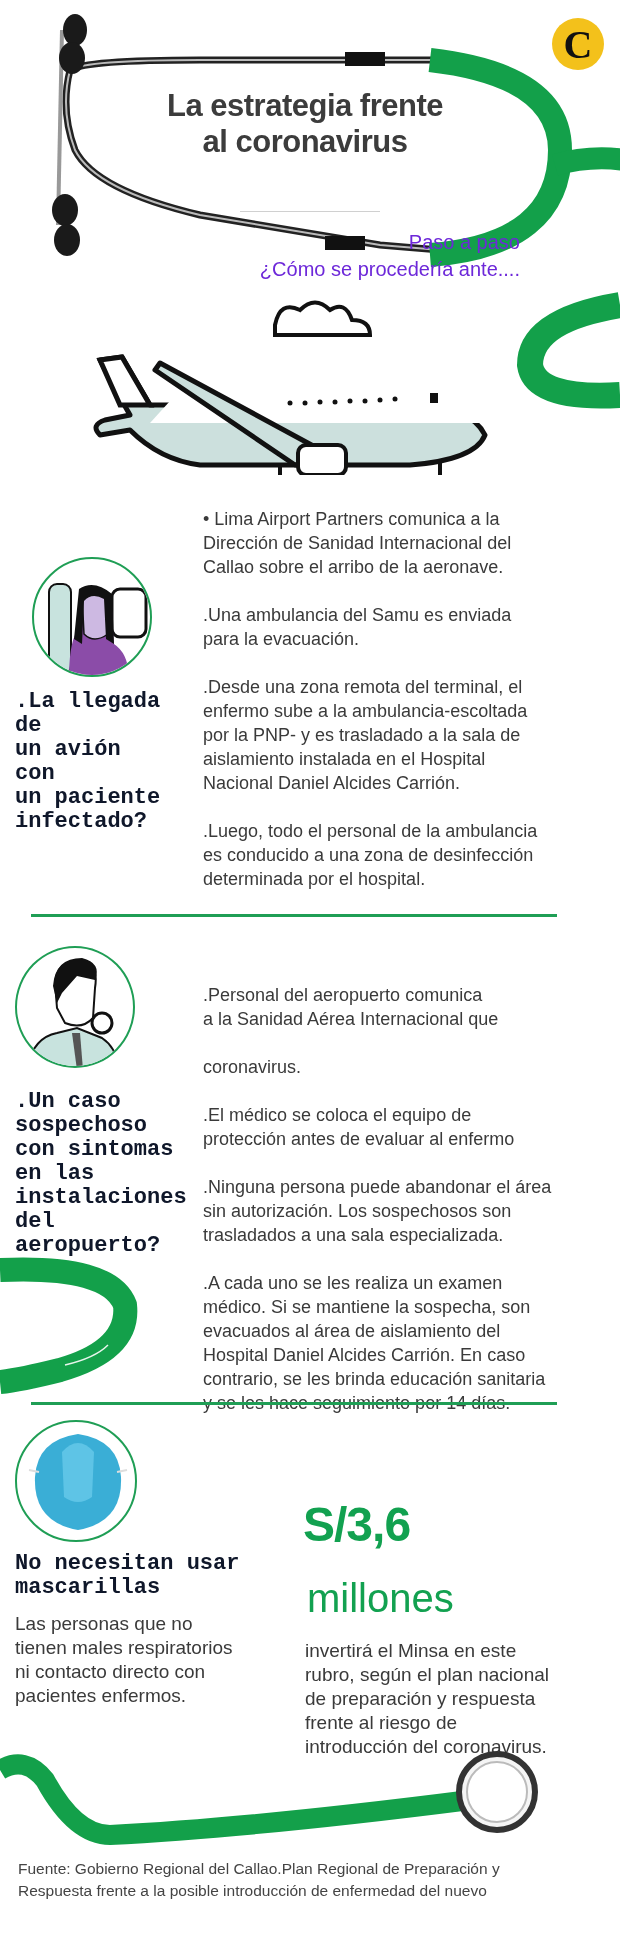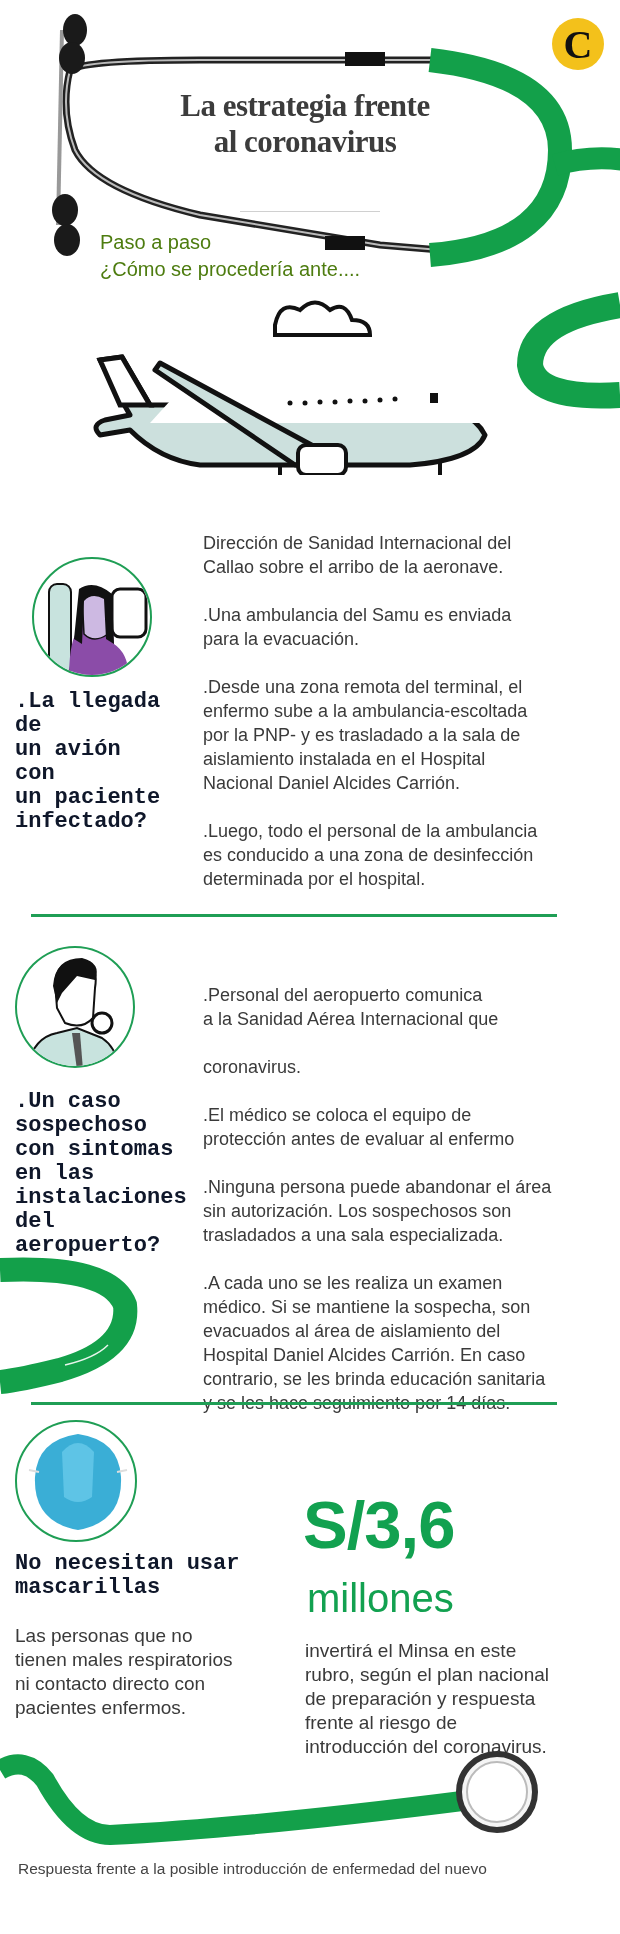--- a/index.html
+++ b/index.html
@@ -1,28 +1,28 @@
 <!DOCTYPE html>
 <html><head>
 <meta charset="utf-8">
 <style>
   * { margin: 0; padding: 0; box-sizing: border-box; }
   html, body { width: 620px; background: #ffffff; }
   body { position: relative; height: 1934px; overflow: hidden; font-family: "Liberation Sans", sans-serif; color: #3a3a3a; }
   .abs { position: absolute; }
-  .title { left: 130px; top: 88px; width: 350px; text-align: center; font-family: Liberation Serif, serif; font-weight: bold; font-size: 31px; line-height: 36px; color: #3c3c3c; letter-spacing: -0.5px; }
+  .title { left: 130px; top: 88px; width: 350px; text-align: center; font-family: Liberation Sans, sans-serif; font-weight: bold; font-size: 31px; line-height: 36px; color: #3c3c3c; letter-spacing: -0.5px; }
   .title-rule { left: 240px; top: 211px; width: 140px; height: 1px; background: #d0d0d0; }
-  .subtitle { left: 100px; top: 229px; width: 420px; text-align: left; font-size: 20px; line-height: 27px; color: #4d7c0f; }
+  .subtitle { left: 100px; top: 229px; width: 420px; text-align: right; font-size: 20px; line-height: 27px; color: #6d28d9; }
   .logo { left: 552px; top: 18px; width: 52px; height: 52px; border-radius: 50%; background: #f3c11b; display: flex; align-items: center; justify-content: center; font-family: "Liberation Serif", serif; font-weight: bold; font-size: 40px; color: #111; }
   .body-text { font-size: 18px; line-height: 24px; color: #3a3a3a; }
   .body-text p { margin-bottom: 24px; }
   .q { color: #0f172a; font-weight: bold; font-size: 22px; line-height: 24px; font-family: Liberation Mono, monospace; }
   .circle { border: 2px solid #1f9e55; border-radius: 50%; overflow: hidden; background: #fff; }
   .divider { height: 3px; background: #1f9e55; }
-  .big-num { color: #12a150; font-weight: bold; font-size: 67px; line-height: 70px; letter-spacing: -1px; }
+  .big-num { color: #12a150; font-weight: bold; font-size: 48px; line-height: 70px; letter-spacing: -1px; }
   .big-unit { color: #12a150; font-size: 40px; line-height: 42px; margin-top: 24px; }
   .source { font-size: 15.5px; line-height: 22px; color: #444; }
 </style>
 </head>
 <body>
 
 <svg class="abs" style="left:0;top:0" width="620" height="280" viewBox="0 0 620 280">
 
   <path d="M70 70 Q60 110 75 150 Q95 190 200 215 L380 245 L440 250" fill="none" stroke="#222" stroke-width="7"></path>
   <path d="M70 70 Q60 110 75 150 Q95 190 200 215 L380 245 L440 250" fill="none" stroke="#bbb" stroke-width="2"></path>
@@ -91,21 +91,21 @@
 </div>
 <div class="abs q" style="left:15px;top:690px;width:150px;">
   <div>.La llegada de</div>
   <div>un avión con</div>
   <div>un paciente</div>
   <div>infectado?</div>
 </div>
 
 <div class="abs body-text" style="left:203px;top:507px;width:410px;">
   <p>
-    <br>
+    <span>• Lima Airport Partners comunica a la</span><br>
     <span>Dirección de Sanidad Internacional del</span><br>
     <span>Callao sobre el arribo de la aeronave.</span>
   </p>
   <p>
     <span>.Una ambulancia del Samu es enviada</span><br>
     <span>para la evacuación.</span>
   </p>
   <p>
     <span>.Desde una zona remota del terminal, el</span><br>
     <span>enfermo sube a la ambulancia-escoltada</span><br>
@@ -178,21 +178,21 @@
     <path d="M18 55 Q20 18 61 12 Q102 18 104 55 Q106 100 61 108 Q16 100 18 55 Z" fill="#3aaed6"></path>
     <path d="M45 30 Q61 12 77 30 L75 75 Q61 85 47 75 Z" fill="#5ec4e6"></path>
     <line x1="12" y1="48" x2="22" y2="50" stroke="#ddd" stroke-width="2"></line>
     <line x1="100" y1="50" x2="110" y2="48" stroke="#ddd" stroke-width="2"></line>
   </svg>
 </div>
 <div class="abs q" style="left:15px;top:1552px;width:240px;">
   <div>No necesitan usar</div>
   <div>mascarillas</div>
 </div>
-<div class="abs body-text" style="left:15px;top:1612px;width:250px;font-size:19px;margin-top:12px;">
+<div class="abs body-text" style="left:15px;top:1612px;width:250px;font-size:19px;">
   <div>Las personas que no</div>
   <div>tienen males respiratorios</div>
   <div>ni contacto directo con</div>
   <div>pacientes enfermos.</div>
 </div>
 
 <div class="abs big-num" style="left:303px;top:1490px;">S/3,6</div>
 <div class="abs big-unit" style="left:307px;top:1553px;">millones</div>
 <div class="abs body-text" style="left:305px;top:1610px;width:300px;font-size:19px;margin-top:29px;">
   <div>invertirá el Minsa en este</div>
@@ -202,14 +202,15 @@
   <div>introducción del coronavirus.</div>
 </div>
 
 <svg class="abs" style="left:0;top:1740px" width="620" height="120" viewBox="0 0 620 120">
   <path d="M0 30 Q25 15 45 40 Q75 95 110 95 Q250 88 470 60" fill="none" stroke="#13a04a" stroke-width="20"></path>
   <circle cx="497" cy="52" r="38" fill="#f5f5f5" stroke="#333" stroke-width="6"></circle>
   <circle cx="497" cy="52" r="30" fill="#ffffff" stroke="#bbb" stroke-width="2"></circle>
 </svg>
 
 <div class="abs source" style="left:18px;top:1858px;width:590px;">
+  <div>Fuente: Gobierno Regional del Callao.Plan Regional de Preparación y</div>
   <div>Respuesta frente a la posible introducción de enfermedad del nuevo</div>
 </div>
 
 </body></html>

